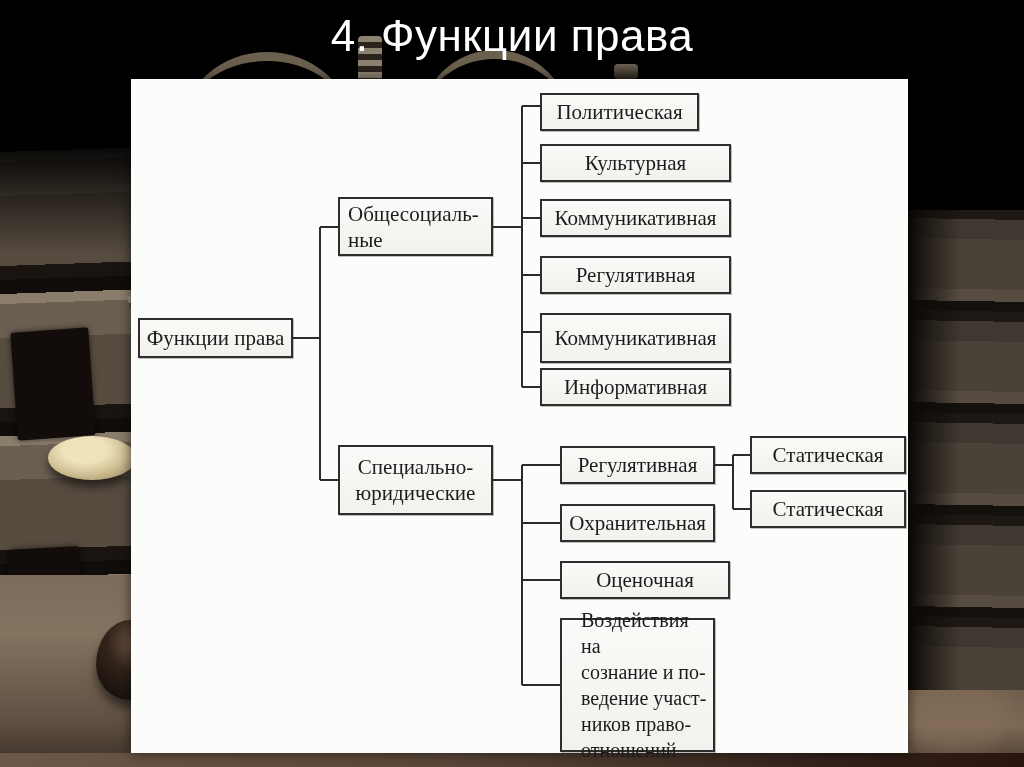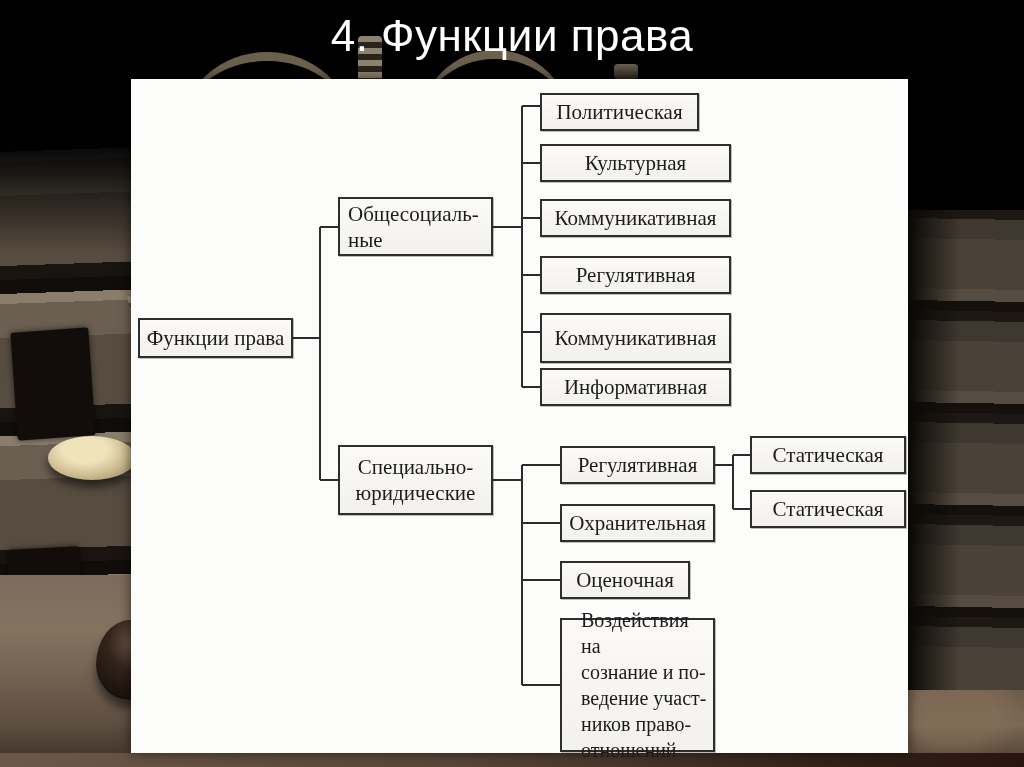--- a/index.html
+++ b/index.html
@@ -157,21 +157,21 @@
   <div class="node" style="left:540px;top:256px;width:191px;height:38px">Регулятивная</div>
 
   <div class="node" style="left:540px;top:313px;width:191px;height:50px">Коммуникативная</div>
 
   <div class="node" style="left:540px;top:368px;width:191px;height:38px">Информативная</div>
 
   <div class="node" style="left:560px;top:446px;width:155px;height:38px">Регулятивная</div>
 
   <div class="node" style="left:560px;top:504px;width:155px;height:38px">Охранительная</div>
 
-  <div class="node" style="left:560px;top:561px;width:130px;height:38px">Оценочная</div>
+  <div class="node" style="left:560px;top:561px;width:170px;height:38px">Оценочная</div>
 
   <div class="node al small" style="left:560px;top:618px;width:155px;height:134px">Воздействия на
 сознание и по-
 ведение участ-
 ников право-
 отношений</div>
 
   <div class="node" style="left:750px;top:436px;width:156px;height:38px">Статическая</div>
 
   <div class="node" style="left:750px;top:490px;width:156px;height:38px">Статическая</div>

